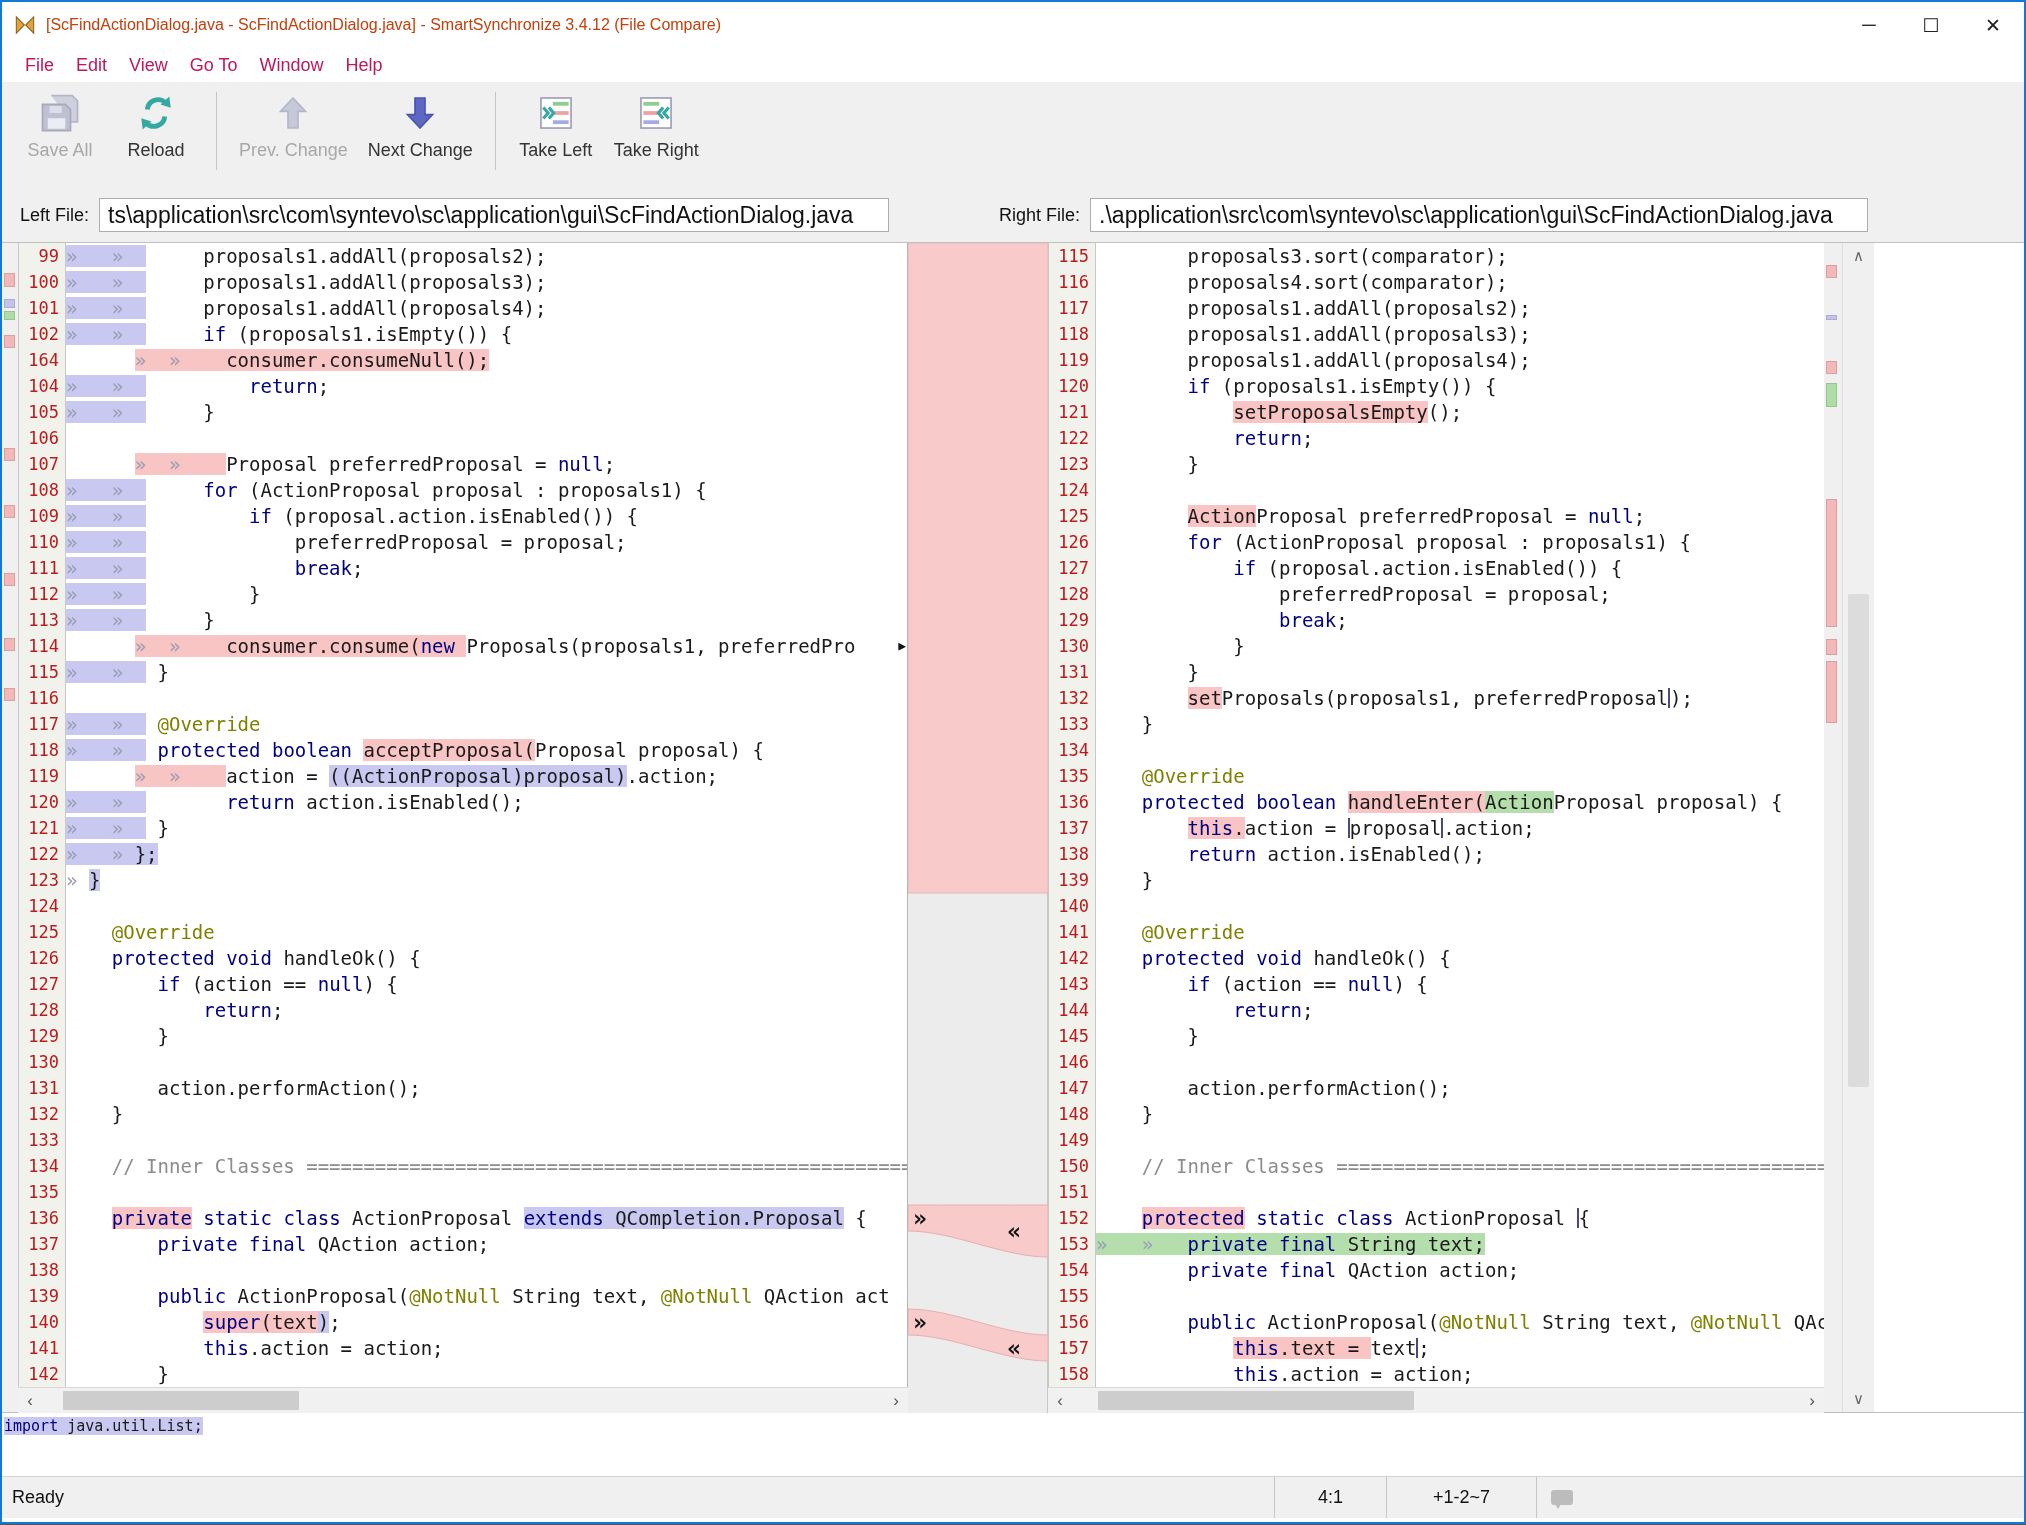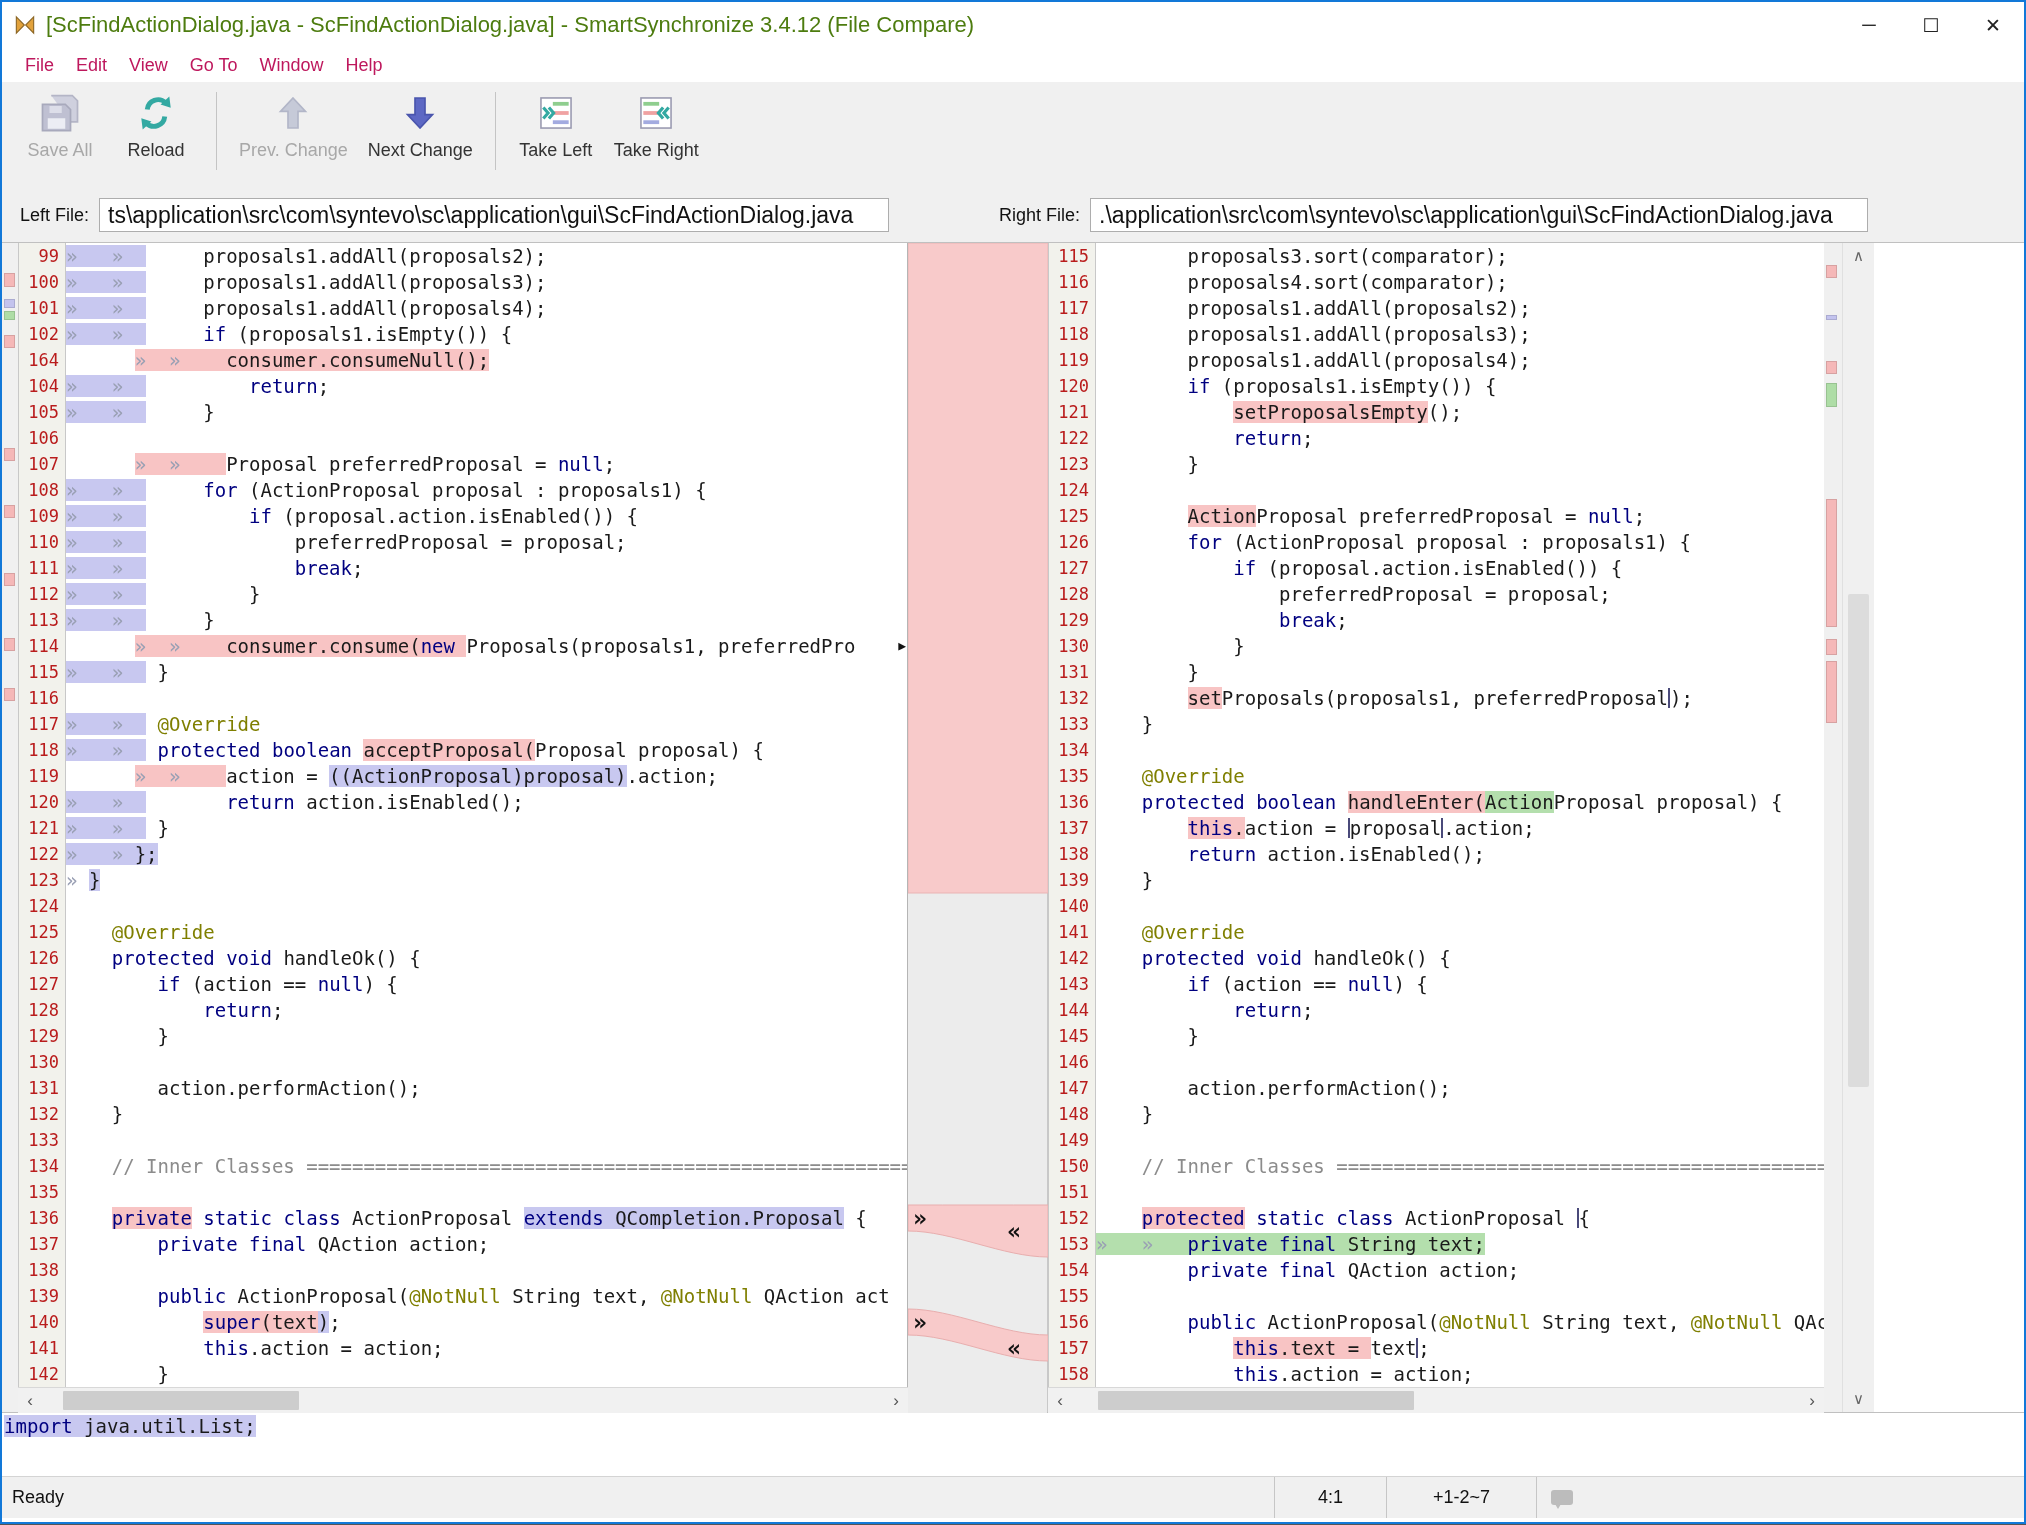--- a/index.html
+++ b/index.html
@@ -6,21 +6,21 @@
   html,body { background:#555; }
   .win {
     width:2026px; height:1524px; background:#fff;
     border:2px solid #1278d8; position:relative;
     font-family:"Liberation Sans", sans-serif; color:#1a1a1a;
     display:flex; flex-direction:column; overflow:hidden;
   }
   
   .titlebar { height:46px; background:#fff; display:flex; align-items:center; padding-left:10px; flex:none; }
   .app-icon { width:26px; height:26px; margin-right:8px; flex:none; }
-  .title-text { font-size:22px; color:#4d7c0f; }
+  .title-text { font-size:16px; color:#c2410c; }
   .win-controls { margin-left:auto; display:flex; align-items:center; height:100%; }
   .wc { width:62px; height:100%; display:flex; align-items:center; justify-content:center; font-size:19px; color:#222; cursor:default; }
   
   .menubar { height:34px; background:#fff; display:flex; align-items:center; padding-left:12px; flex:none; }
   .menu-item { font-size:18px; color:#be185d; padding:3px 11px; }
   
   .toolbar { height:112px; background:#f0f0f0; display:flex; align-items:flex-start; padding:8px 4px 0 10px; flex:none; }
   .tb-btn { min-width:96px; padding:0 10px; display:flex; flex-direction:column; align-items:center; gap:4px; }
   .tb-ic { height:46px; display:flex; align-items:center; justify-content:center; }
   .tb-label { font-size:18px; color:#333; white-space:nowrap; }
@@ -65,21 +65,21 @@
   .hscroll { height:26px; background:#f1f1f1; border-top:1px solid #d8d8d8; display:flex; align-items:center; position:relative; flex:none; }
   .hs-arrow { width:24px; text-align:center; font-size:17px; color:#555; flex:none; }
   .hs-track { flex:1; height:100%; position:relative; }
   .hs-thumb { position:absolute; top:3px; height:19px; background:#cdcdcd; border-radius:1px; }
   
   .vscroll { width:32px; flex:none; background:#f0f0f0; position:relative; border-left:1px solid #e0e0e0; }
   .vs-arrow { position:absolute; left:0; width:100%; text-align:center; font-size:15px; color:#666; height:22px; line-height:22px; }
   .vs-arrow.up { top:2px; } .vs-arrow.down { bottom:2px; }
   .vs-thumb { position:absolute; left:5px; width:21px; background:#dcdcdc; border-radius:2px; }
   
-  .preview { height:64px; background:#fff; border-top:1px solid #c0c0c0; font-family:"DejaVu Sans Mono",monospace; font-size:19px; line-height:27px; white-space:pre; flex:none; padding-left:2px; }
+  .preview { height:64px; background:#fff; border-top:1px solid #c0c0c0; font-family:"DejaVu Sans Mono",monospace; font-size:15px; line-height:27px; white-space:pre; flex:none; padding-left:2px; }
   
   .statusbar { height:42px; background:#f0f0f0; border-top:1px solid #d4d4d4; display:flex; align-items:stretch; flex:none; font-size:18px; color:#111; }
   .st-ready { flex:1; display:flex; align-items:center; padding-left:10px; }
   .st-seg { border-left:1px solid #c6c6c6; display:flex; align-items:center; justify-content:center; }
   .st-pos { width:112px; }
   .st-chg { width:150px; }
   .st-note { width:488px; justify-content:flex-start; padding-left:14px; }
   .bubble { width:22px; height:15px; background:#bcbcbc; border-radius:3px; position:relative; }
   .bubble::after { content:""; position:absolute; left:4px; top:14px; border:5px solid transparent; border-top-color:#bcbcbc; border-left-width:3px; border-right-width:3px; }
 </style>

